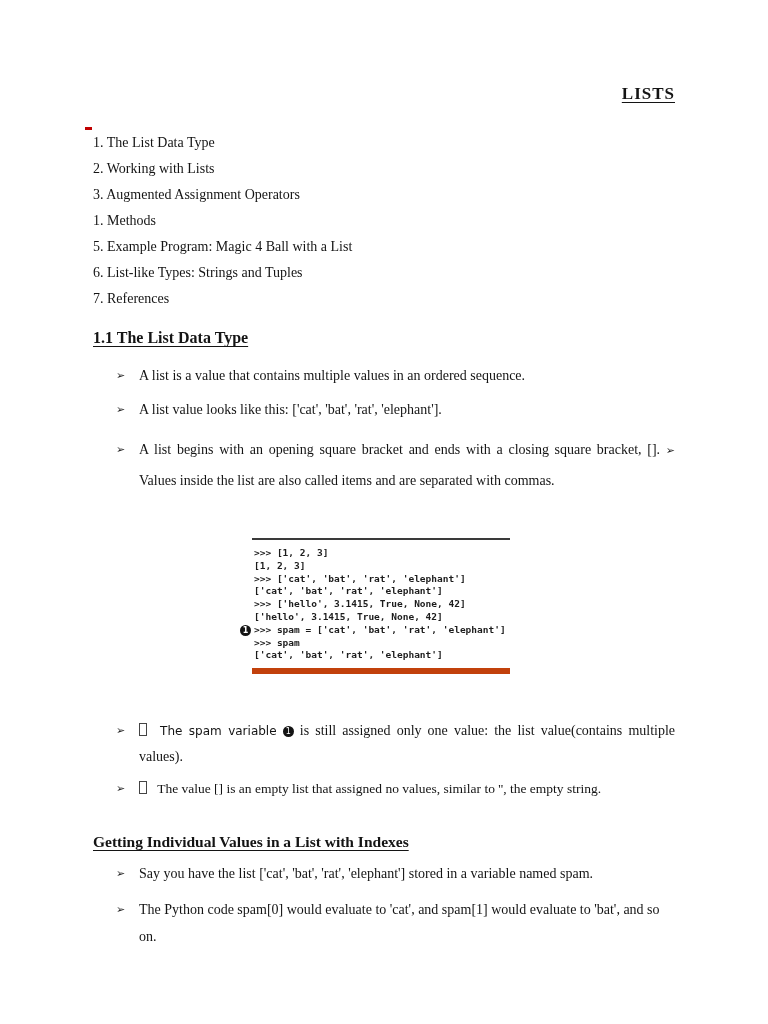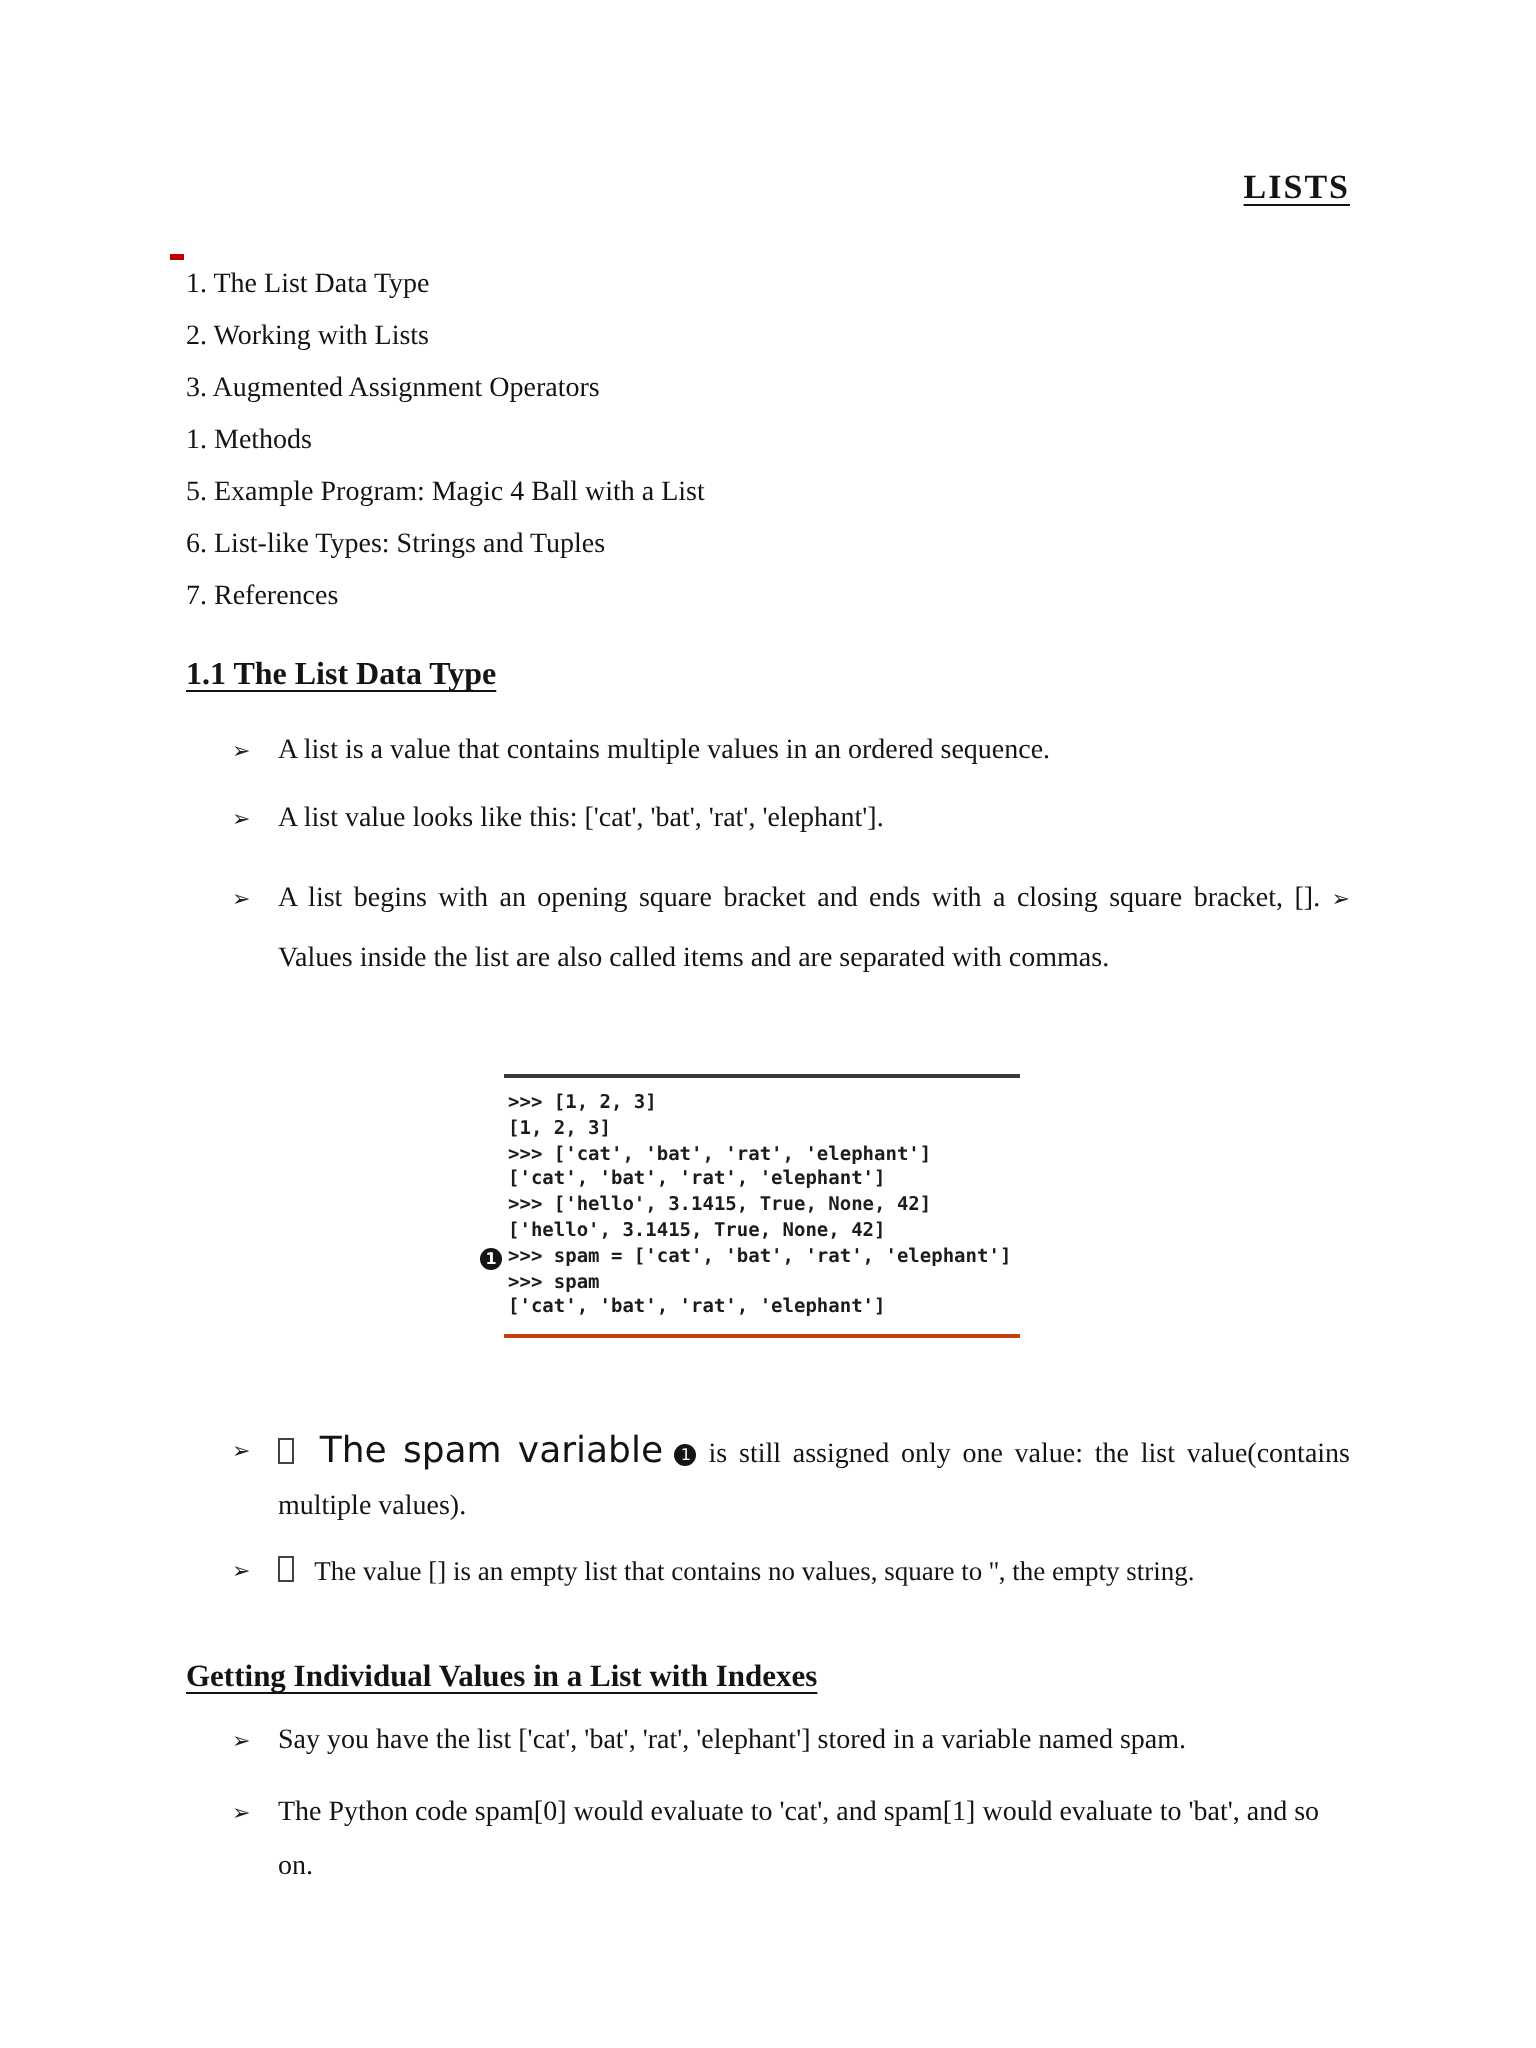--- a/index.html
+++ b/index.html
@@ -39,30 +39,30 @@
   .bullet.note2{margin-top:6px;font-size:13.5px;text-align:left;}
   .arrow{
     position:absolute;left:23px;top:0;
     font-family:"DejaVu Sans", sans-serif;font-size:11px;color:#222;
   }
   .arrow-inline{font-family:"DejaVu Sans", sans-serif;font-size:11px;color:#222;}
   .tofu{
     display:inline-block;width:6px;height:11px;border:1px solid #444;
     margin-right:7px;vertical-align:-1px;
   }
-  .sans-frag{font-family:"DejaVu Sans", sans-serif;font-size:18px;}
+  .sans-frag{font-family:"DejaVu Sans", sans-serif;font-size:12px;}
   .circled-digit{
     display:inline-block;width:11px;height:11px;border-radius:50%;
     background:#141414;color:#fff;text-align:center;
     font-family:"DejaVu Sans", sans-serif;font-size:8px;line-height:11px;
     vertical-align:1px;
   }
   .code-wrap{
     width:256px;margin:42px 0 0 159px;
-    border-top:2px solid #3a3a3a;border-bottom:2px solid #c2410c;
+    border-top:2px solid #3a3a3a;border-bottom:6px solid #c2410c;
     padding:7px 0 6px 2px;
     font-family:"DejaVu Sans Mono", monospace;
     font-size:9.5px;font-weight:bold;color:#1c1c1c;
   }
   .code-line{white-space:pre;line-height:12.8px;position:relative;}
   .code-line .code-marker{
     position:absolute;left:-14px;top:1px;
   }
   .final-bullets .bullet{line-height:27px;}
 </style>
@@ -122,21 +122,21 @@
       <div class="bullet note">
         <span class="arrow">➢</span>
         <span class="tofu"></span>
         <span class="sans-frag">The spam variable</span>
         <span class="circled-digit">1</span>
         <span>is still assigned only one value: the list value(contains multiple values).</span>
       </div>
       <div class="bullet note2">
         <span class="arrow">➢</span>
         <span class="tofu"></span>
-        <span>The value [] is an empty list that contains no values, square to '', the empty string.</span>
+        <span>The value [] is an empty list that assigned no values, similar to '', the empty string.</span>
       </div>
     </div>
 
     <h2 class="sec-heading2">Getting Individual Values in a List with Indexes</h2>
 
     <div class="bullets final-bullets">
       <div class="bullet">
         <span class="arrow">➢</span>
         <span>Say you have the list ['cat', 'bat', 'rat', 'elephant'] stored in a variable named spam.</span>
       </div>

